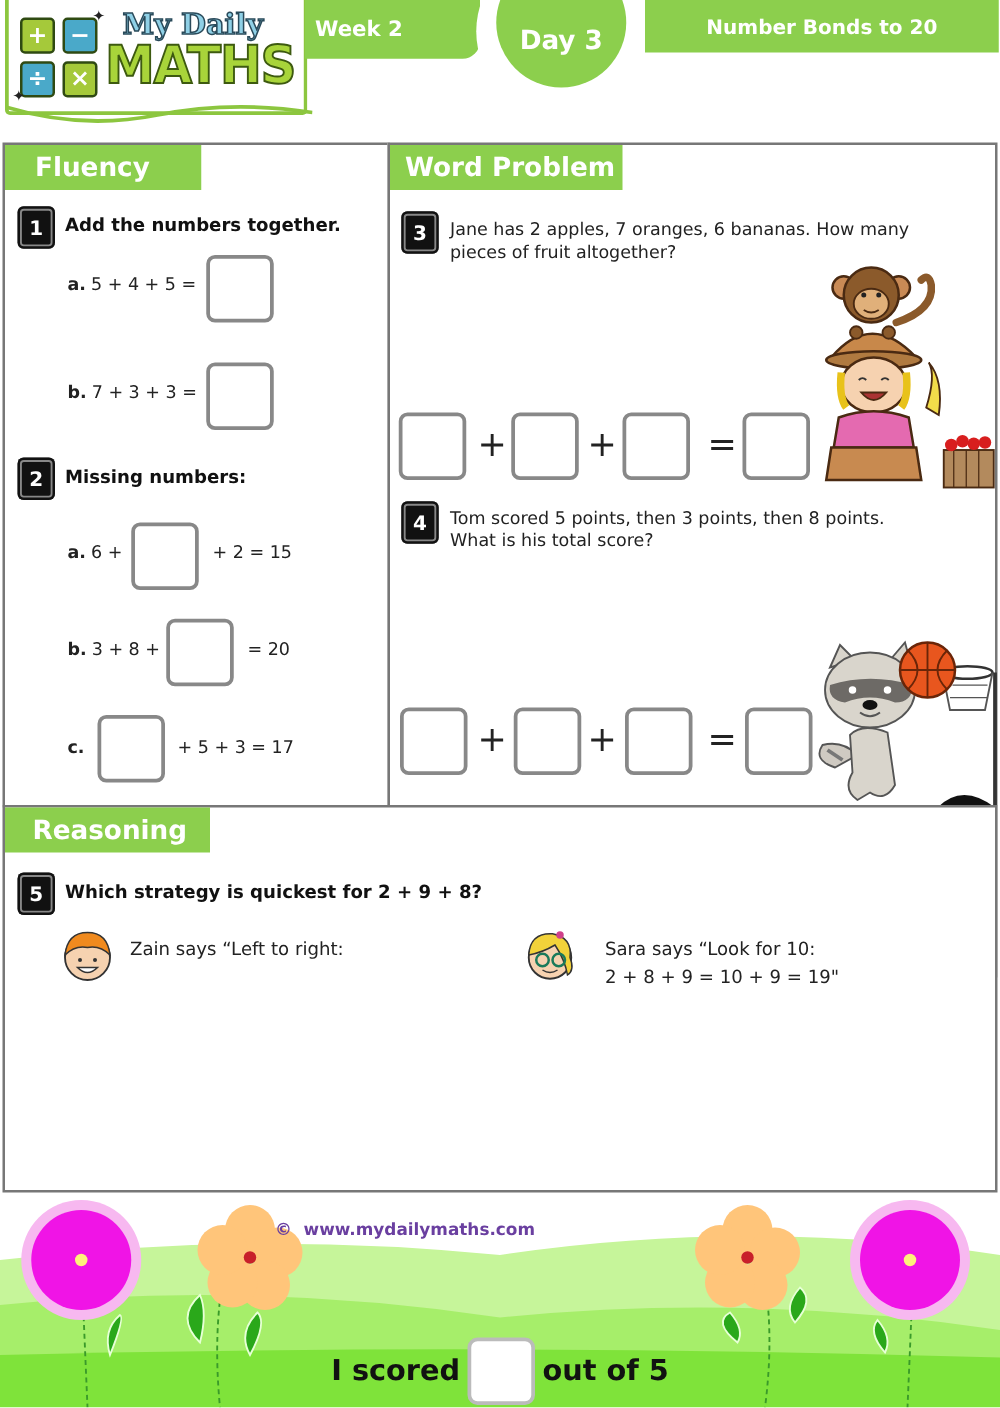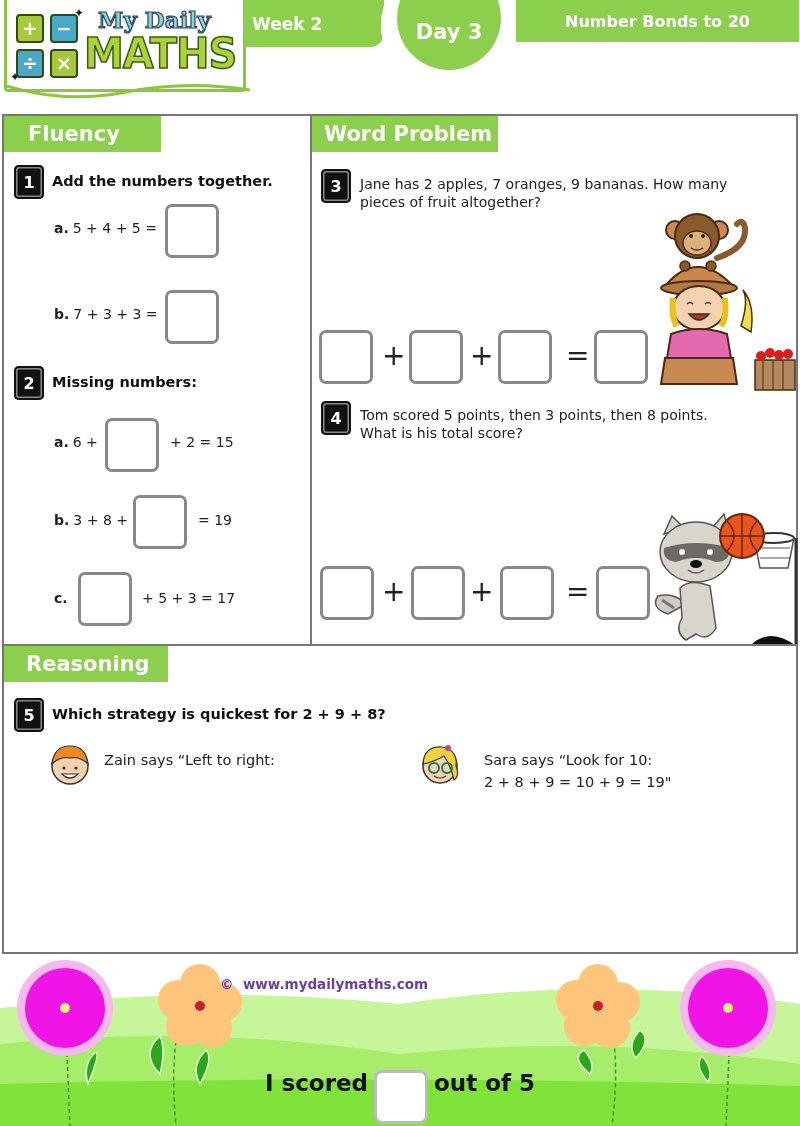--- a/index.html
+++ b/index.html
@@ -63,21 +63,21 @@
 
   
   .face { position: absolute; width: 44px; height: 44px; }
   .speech { position: absolute; font-size: 14.5px; color: #222; line-height: 22px; }
 
   
   .footer-scene { position: absolute; left: 0; top: 954px; width: 800px; height: 172px; }
   .copyright { position: absolute; left: 0; top: 976px; width: 648px; text-align: center;
     font-size: 13.5px; font-weight: bold; color: #6a3fa0; }
   .score-row { position: absolute; left: 0; top: 1070px; width: 800px; height: 54px;
-    display: flex; justify-content: center; align-items: flex-start; gap: 6px; }
+    display: flex; justify-content: center; align-items: center; gap: 6px; }
   .score-label { font-weight: bold; font-size: 23px; color: #111; }
   .score-box { width: 54px; height: 54px; background: #fff; border: 3px solid #bbb;
     border-radius: 8px; }
 </style>
 </head>
 <body>
 
 <div class="logo-wrap">
   <div class="logo-box"></div>
   <svg class="logo-wave" viewBox="0 0 244 22">
@@ -122,35 +122,35 @@
   <div class="eq" style="left:50px;top:318px;">
     <b>a.</b><span>6 +</span>
   </div>
   <div class="box" style="left:101px;top:302px;"></div>
   <div class="eq" style="left:166px;top:318px;">+ 2 = 15</div>
 
   <div class="eq" style="left:50px;top:396px;">
     <b>b.</b><span>3 + 8 +</span>
   </div>
   <div class="box" style="left:129px;top:379px;"></div>
-  <div class="eq" style="left:194px;top:396px;">= 19</div>
+  <div class="eq" style="left:194px;top:396px;">= 20</div>
 
   <div class="eq" style="left:50px;top:474px;">
     <b>c.</b>
   </div>
   <div class="box" style="left:74px;top:456px;"></div>
   <div class="eq" style="left:138px;top:474px;">+ 5 + 3 = 17</div>
 </div>
 
 <div class="panel panel-word">
   <div class="sec-head">Word Problem</div>
 
   <div class="qnum" style="left:9px;top:53px;">3</div>
   <div class="qtext" style="left:48px;top:59px;">
-    <div>Jane has 2 apples, 7 oranges, 9 bananas. How many</div>
+    <div>Jane has 2 apples, 7 oranges, 6 bananas. How many</div>
     <div>pieces of fruit altogether?</div>
   </div>
 
   <div class="box" style="left:7px;top:214px;"></div>
   <div class="op-sign" style="left:70px;top:226px;">+</div>
   <div class="box" style="left:97px;top:214px;"></div>
   <div class="op-sign" style="left:158px;top:226px;">+</div>
   <div class="box" style="left:186px;top:214px;"></div>
   <div class="op-sign" style="left:254px;top:226px;">=</div>
   <div class="box" style="left:282px;top:214px;"></div>

